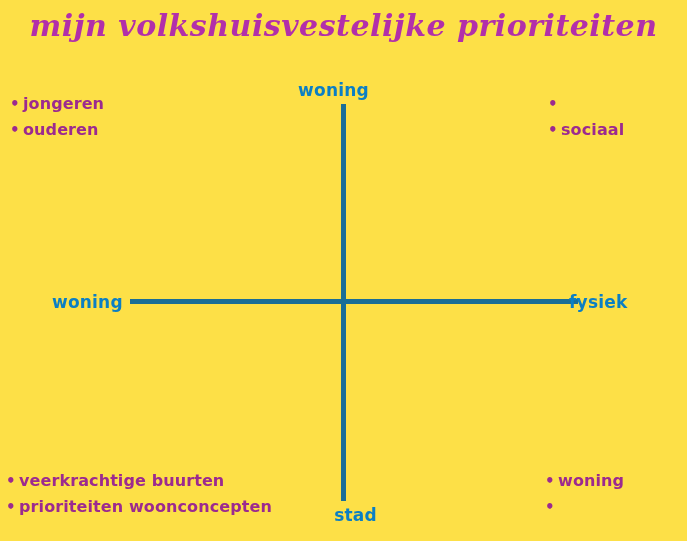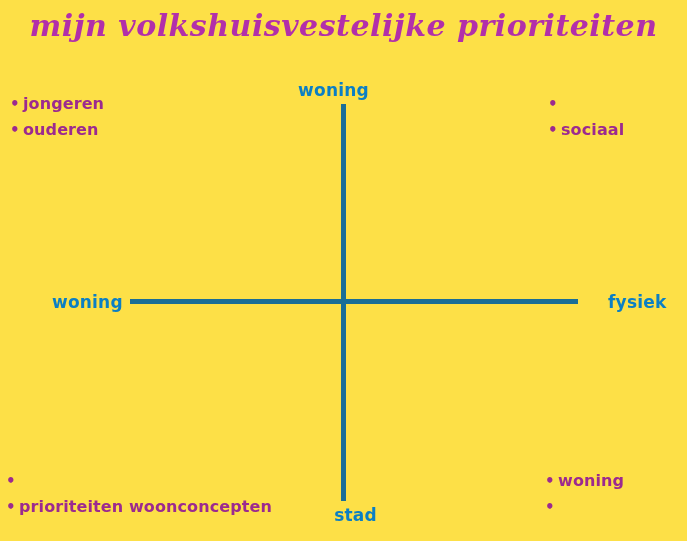--- a/index.html
+++ b/index.html
@@ -70,21 +70,21 @@
     left: 12px;
     top: 505px;
     width: 687px;
     text-align: center;
   }
   #label-sociaal {
     left: 52px;
     top: 292px;
   }
   #label-fysiek {
-    left: 608px;
+    left: 569px;
     top: 292px;
   }
 
   
   .quadrant {
     position: absolute;
   }
   .bullet-item {
     display: flex;
     align-items: baseline;
@@ -141,20 +141,21 @@
     </div>
     <div class="bullet-item">
       <span class="bullet-dot">•</span>
       <span>sociaal</span>
     </div>
   </div>
 
   <div id="quad-bot-left" class="quadrant">
     <div class="bullet-item">
       <span class="bullet-dot">•</span>
+      <span>veerkrachtige buurten</span>
     </div>
     <div class="bullet-item">
       <span class="bullet-dot">•</span>
       <span>prioriteiten woonconcepten</span>
     </div>
   </div>
 
   <div id="quad-bot-right" class="quadrant">
     <div class="bullet-item">
       <span class="bullet-dot">•</span>

